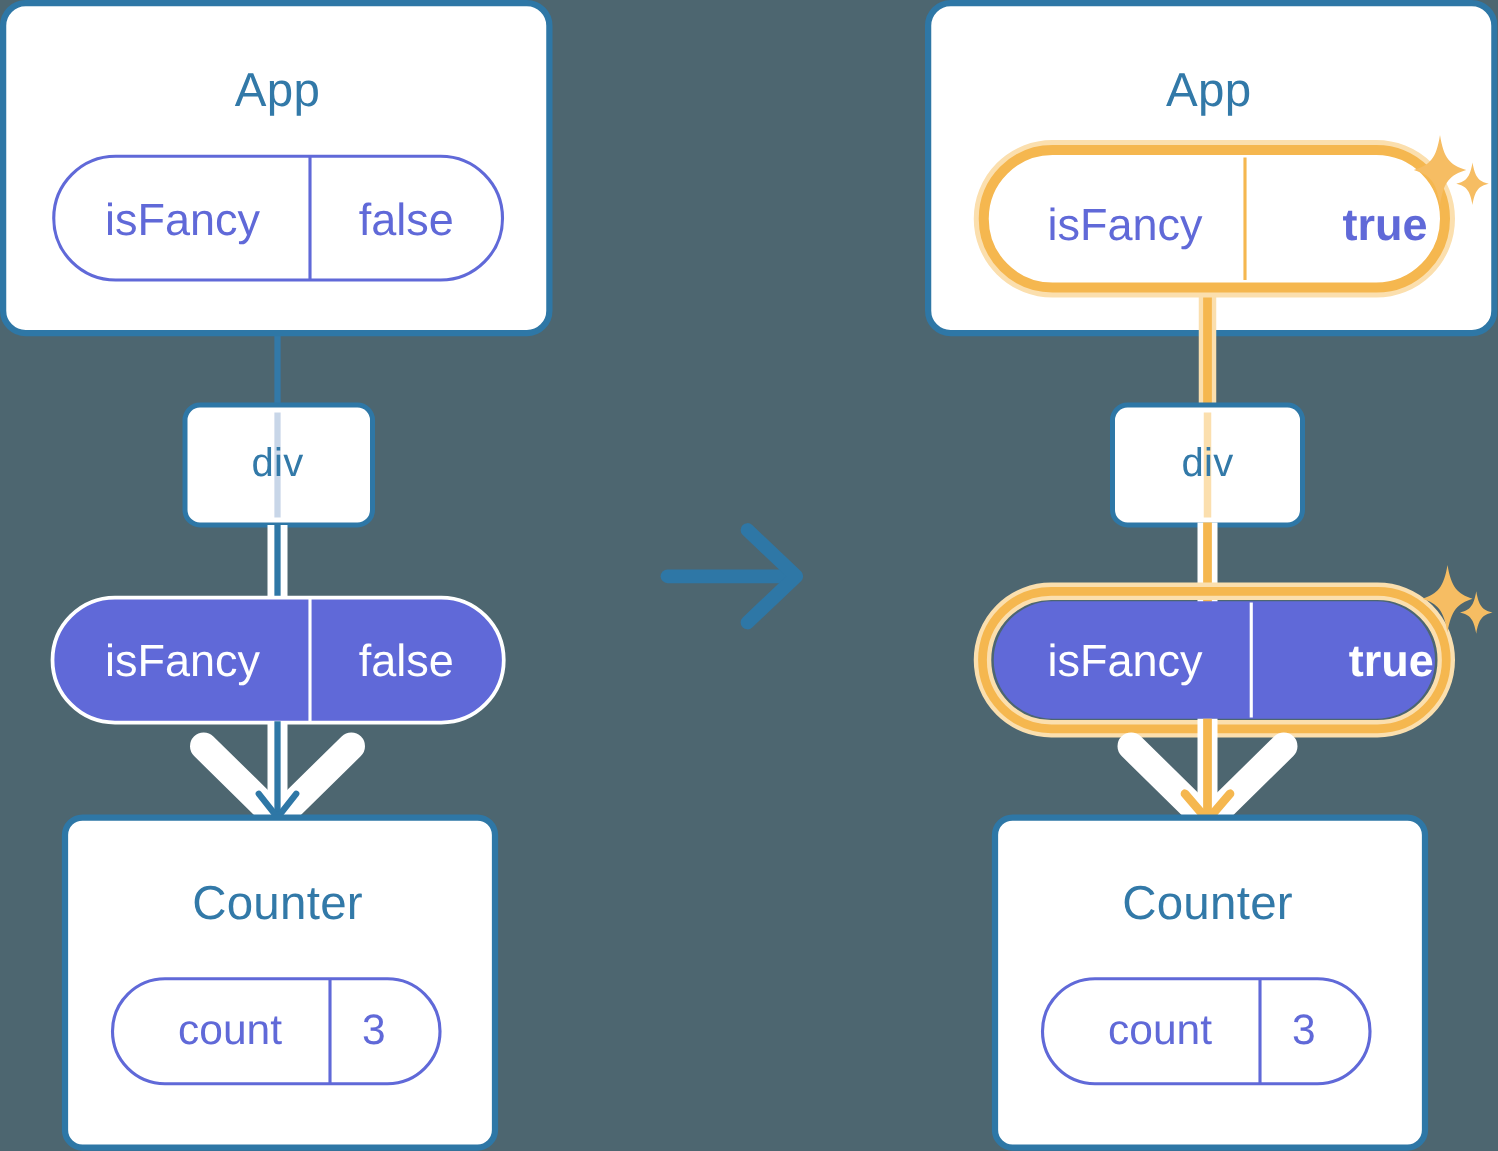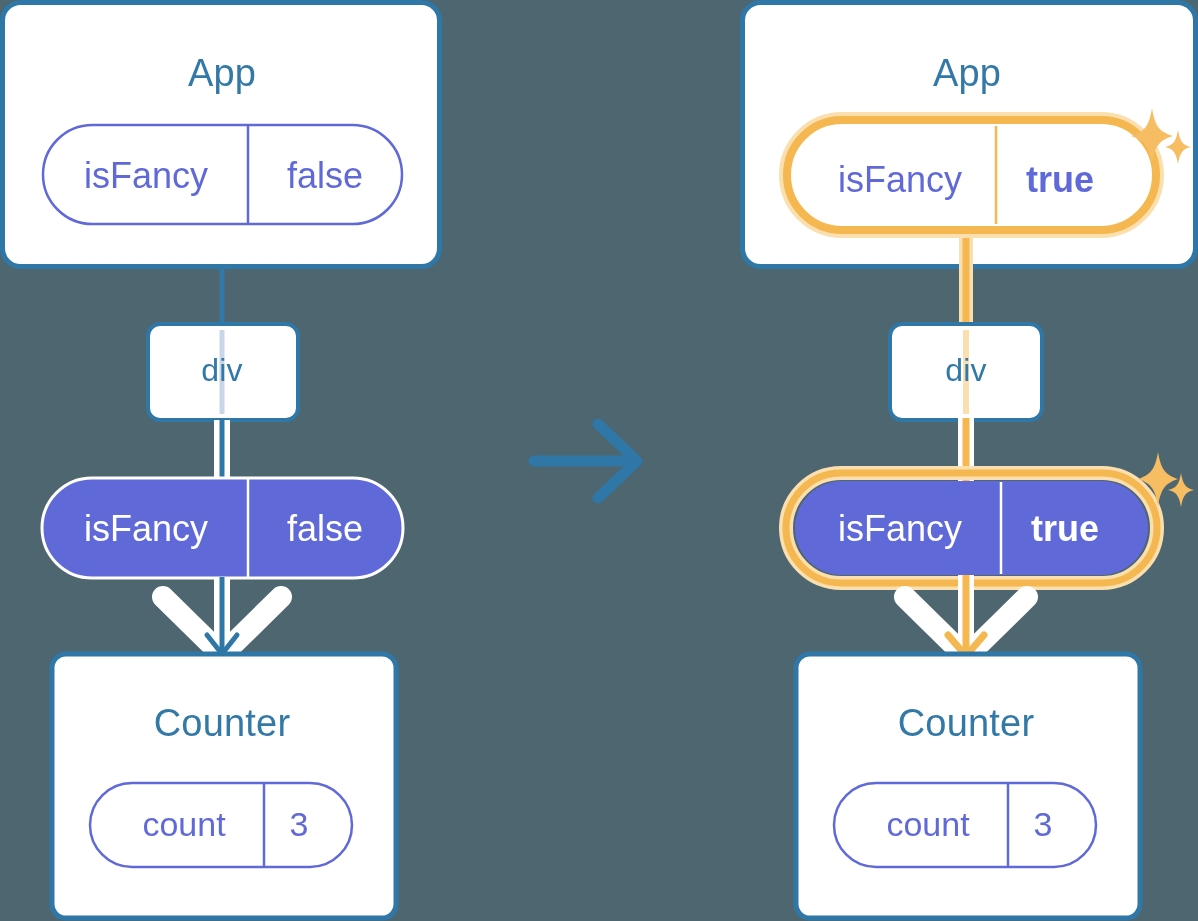--- a/index.html
+++ b/index.html
@@ -38,20 +38,21 @@
   .pill-txt {
     color: #6069d8;
     font-size: 36px;
   }
   .pill-txt-white {
     color: #ffffff;
     font-size: 36px;
   }
   .bold {
     font-weight: bold;
+    margin-left: 48px;
   }
   .ctr {
     transform: translateX(-50%);
   }
 </style>
 </head>
 <body>
 
 <div id="stage">
 

